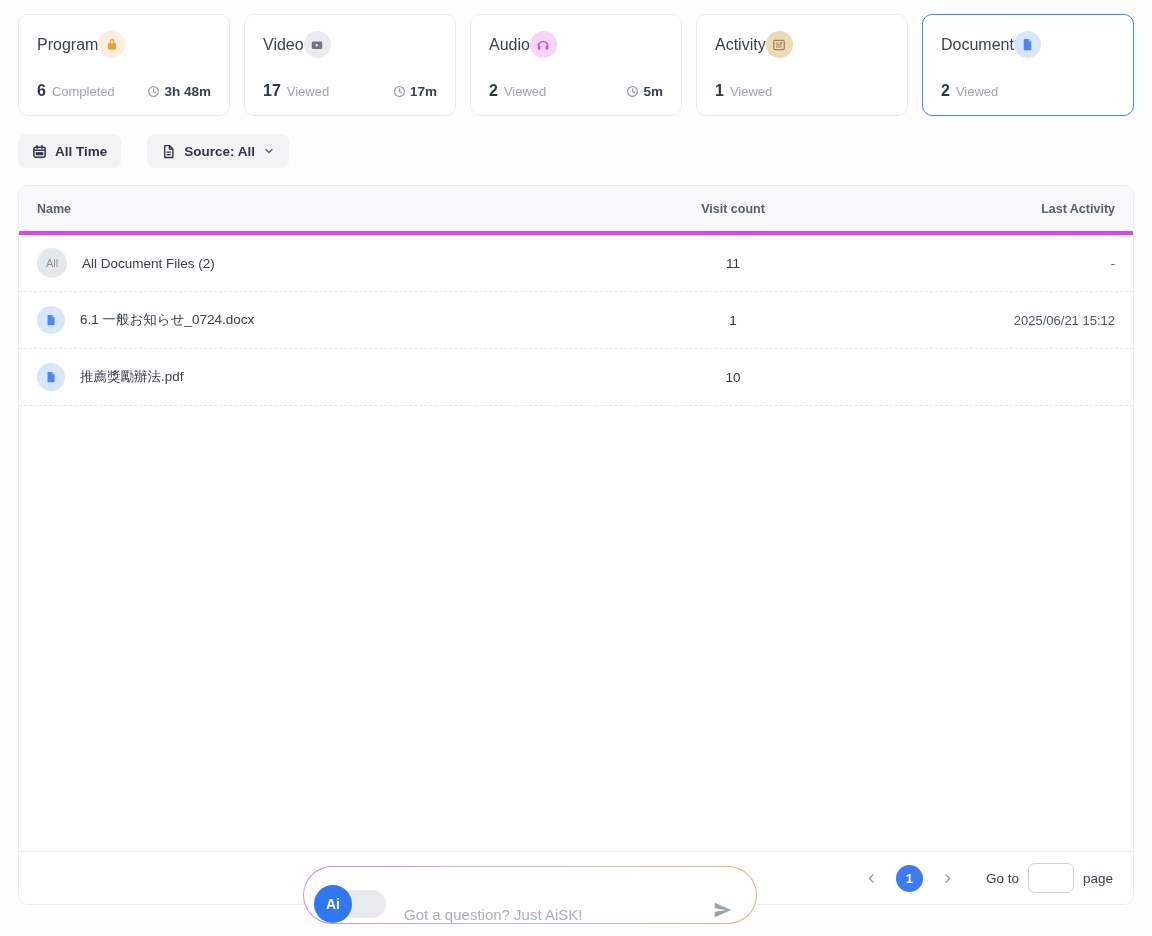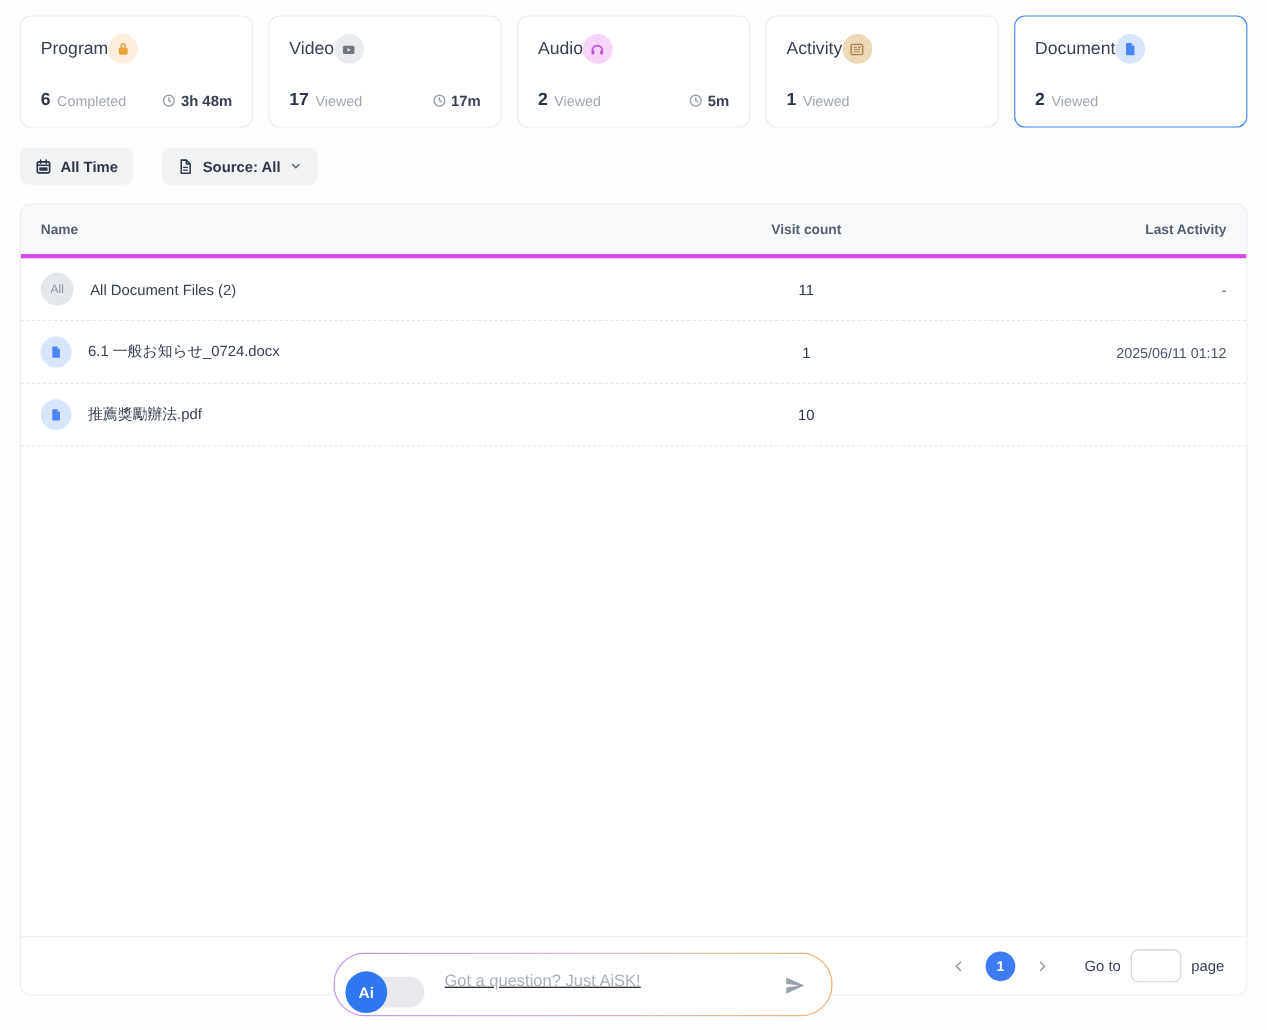--- a/index.html
+++ b/index.html
@@ -77,25 +77,24 @@
   }
   .goto-wrap { display:flex; align-items:center; gap:9px; margin-left:14px; font-size:13.5px; color:#374151; }
   .goto-input {
     width:46px; height:30px; border:1px solid #cbd2d9; border-radius:7px;
     font-family:"Liberation Sans",sans-serif; font-size:13px; text-align:center; outline:none;
   }
 
   
   .aisk {
     position:absolute; left:303px; top:866px; width:454px; height:58px;
-    border-radius:30px; display:flex; align-items:flex-start; padding:16px 20px 0 10px;
+    border-radius:30px; display:flex; align-items:flex-end; padding:0 20px 0 10px;
     border:1.5px solid transparent;
     background:linear-gradient(#fff,#fff) padding-box, linear-gradient(90deg,#c08cf0,#d9a8e8 35%,#f3b48b 80%,#f2a96d) border-box;
     z-index:5;
-    text-decoration:underline;
   }
   .ai-toggle { position:relative; width:78px; height:38px; flex:none; cursor:pointer; }
   .ai-toggle-track { position:absolute; left:10px; top:5px; width:62px; height:28px; border-radius:14px; background:#e8eaed; }
   .ai-badge {
     position:absolute; left:0; top:0; width:38px; height:38px; border-radius:50%;
     background:#2f78f2; color:#fff; font-size:14px; font-weight:bold;
     display:flex; align-items:center; justify-content:center;
   }
   .aisk-input {
     flex:1; border:none; outline:none; font-family:"Liberation Sans",sans-serif;
@@ -259,21 +258,21 @@
       <span class="cell-name">
         <span class="row-icon">
           <svg width="12" height="12" viewBox="0 0 24 24">
               <path d="M6 2h8l5 5v14a1.5 1.5 0 01-1.5 1.5h-11A1.5 1.5 0 015 21V3.5A1.5 1.5 0 016.5 2z" fill="#4a86f7"></path>
               <path d="M14 2v5h5z" fill="#9dbcf9"></path>
             </svg>
         </span>
         <span>6.1 一般お知らせ_0724.docx</span>
       </span>
       <span class="cell-visit">1</span>
-      <span class="cell-last">2025/06/11 01:12</span>
+      <span class="cell-last">2025/06/21 15:12</span>
     </div>
 
     <div class="t-grid t-row">
       <span class="cell-name">
         <span class="row-icon">
           <svg width="12" height="12" viewBox="0 0 24 24">
               <path d="M6 2h8l5 5v14a1.5 1.5 0 01-1.5 1.5h-11A1.5 1.5 0 015 21V3.5A1.5 1.5 0 016.5 2z" fill="#4a86f7"></path>
               <path d="M14 2v5h5z" fill="#9dbcf9"></path>
             </svg>
         </span>

